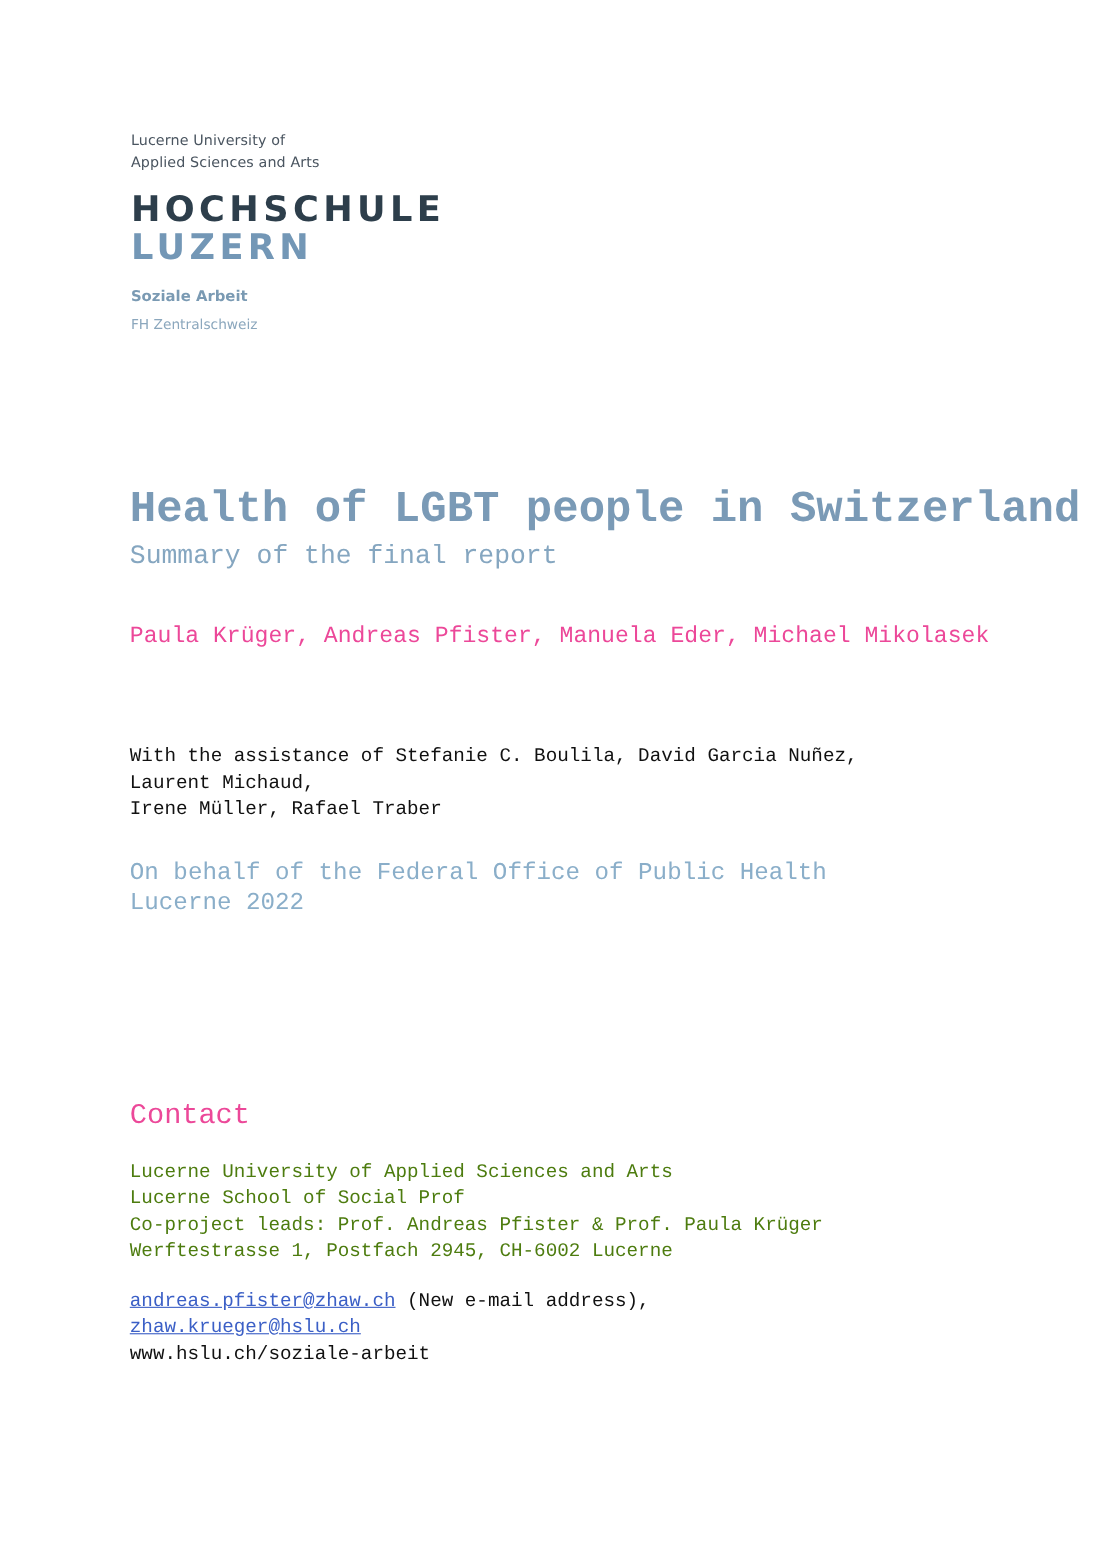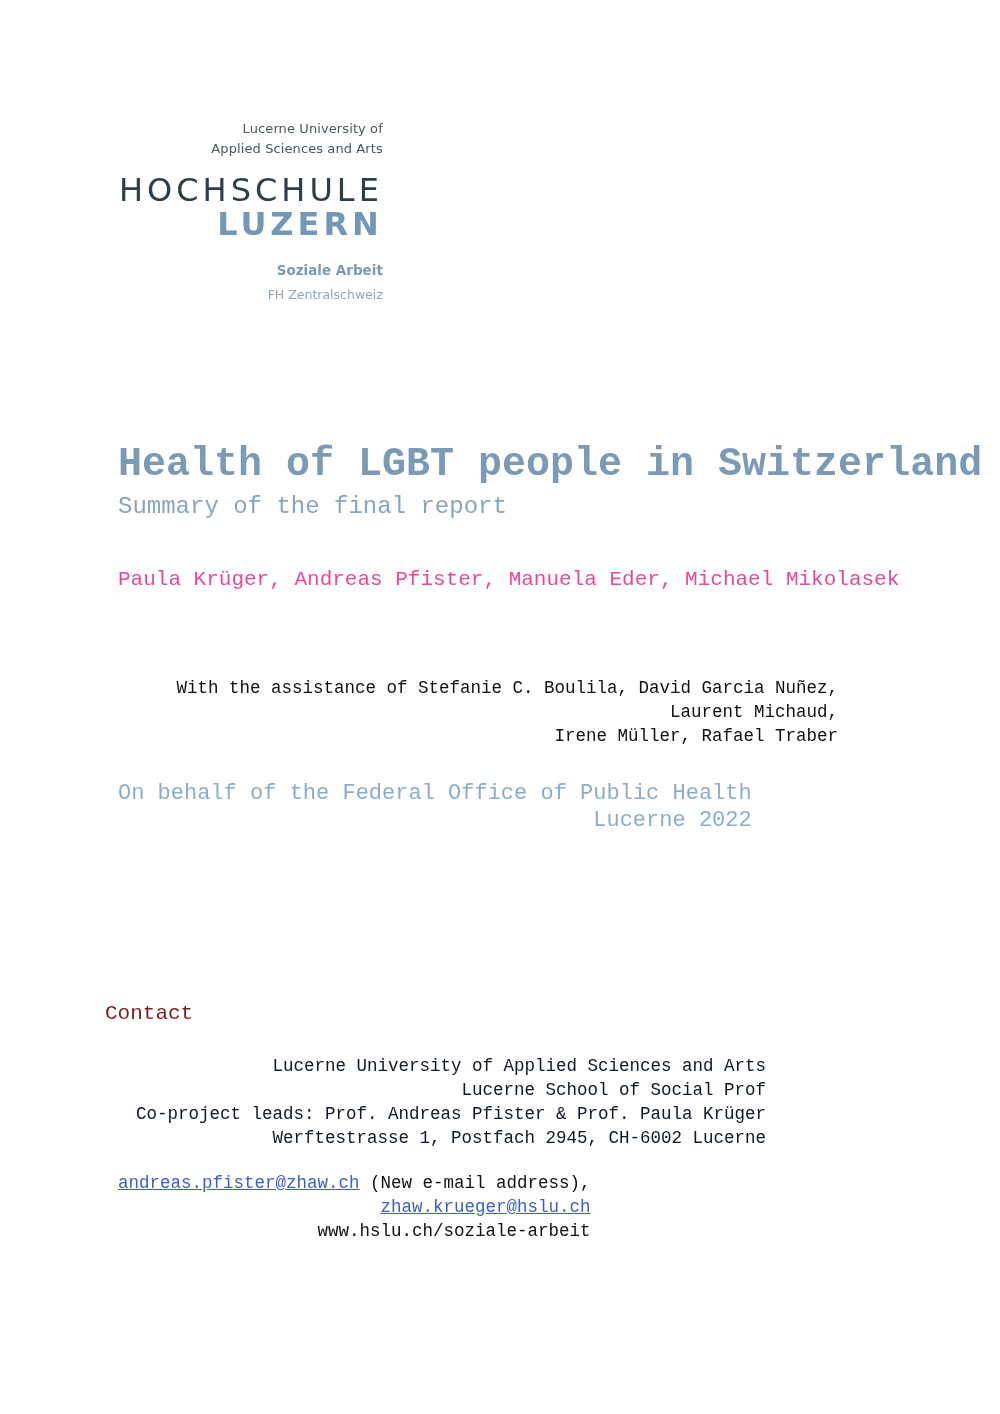--- a/index.html
+++ b/index.html
@@ -1,32 +1,32 @@
 <!DOCTYPE html>
 <html><head>
 <meta charset="utf-8">
 <style>
   html, body { margin: 0; padding: 0; background: #ffffff; }
   body { width: 1000px; height: 1414px; position: relative; overflow: hidden; }
-  .page { position: absolute; left: 0; top: 0; width: 1000px; height: 1414px; text-align: right; }
+  .page { position: absolute; left: 0; top: 0; width: 1000px; height: 1414px; }
   .logo-block { position: absolute; left: 119px; top: 119px; font-family: "DejaVu Sans", sans-serif; }
   .uni-line { font-size: 13px; color: #4a5560; line-height: 20px; letter-spacing: 0.1px; }
-  .hochschule { margin-top: 14px; font-size: 32px; font-weight: normal; letter-spacing: 4px; color: #2d3e4b; line-height: 34px; font-family: "DejaVu Sans", sans-serif; }
+  .hochschule { margin-top: 14px; font-size: 32px; font-weight: bold; letter-spacing: 4px; color: #2d3e4b; line-height: 34px; font-family: "DejaVu Sans", sans-serif; }
   .luzern { font-size: 32px; font-weight: bold; letter-spacing: 4px; color: #7397b6; line-height: 34px; }
   .dept { margin-top: 20px; font-size: 13.5px; color: #7a9ab3; font-weight: bold; line-height: 18px; }
   .dept2 { margin-top: 8px; font-size: 12.5px; color: #8ba7bd; line-height: 16px; }
 
   .serif { font-family: Liberation Mono, monospace; }
   .title { position: absolute; left: 118px; top: 441px; font-size: 40px; font-weight: bold; color: #7a9ab6; line-height: 48px; }
   .subtitle { position: absolute; left: 118px; top: 490px; font-size: 24px; color: #85a6c0; line-height: 34px; }
   .authors { position: absolute; left: 118px; top: 566px; font-size: 21px; color: #ec4899; line-height: 28px; }
   .assist { position: absolute; left: 118px; top: 676px; font-size: 17.5px; color: #111; line-height: 24px; width: 720px; }
   .behalf { position: absolute; left: 118px; top: 780px; font-size: 22px; color: #8aaec9; line-height: 27px; }
-  .contact-h { position: absolute; left: 105px; top: 1000px; font-size: 21px; color: #7f1d1d; line-height: 28px; }
-  .contact-lines { position: absolute; left: 136px; top: 1054px; font-size: 17.5px; color: #0f172a; line-height: 24px; }
+  .contact-h { position: absolute; left: 118px; top: 1000px; font-size: 26px; color: #ec4899; line-height: 28px; }
+  .contact-lines { position: absolute; left: 118px; top: 1054px; font-size: 17.5px; color: #4d7c0f; line-height: 24px; }
   .links { position: absolute; left: 118px; top: 1171px; font-size: 17.5px; color: #111; line-height: 24px; }
   .link { color: #3b5fc6; text-decoration: underline; }
 </style>
 </head>
 <body>
 
 <div class="page">
 
   <div class="logo-block">
     <div class="uni-line">Lucerne University of</div>

